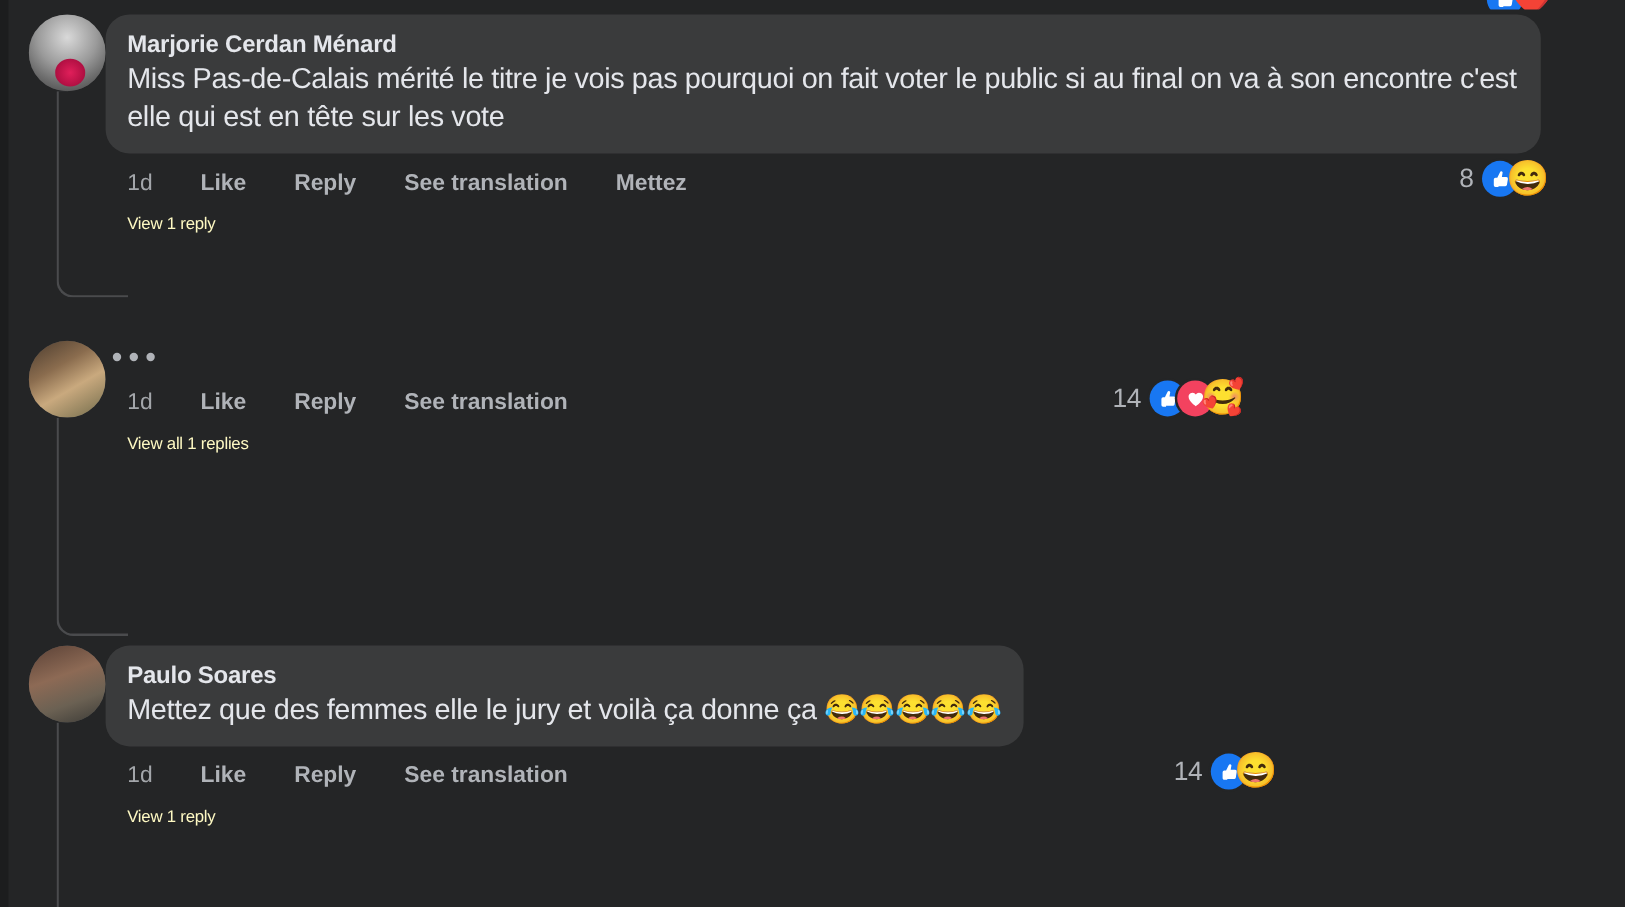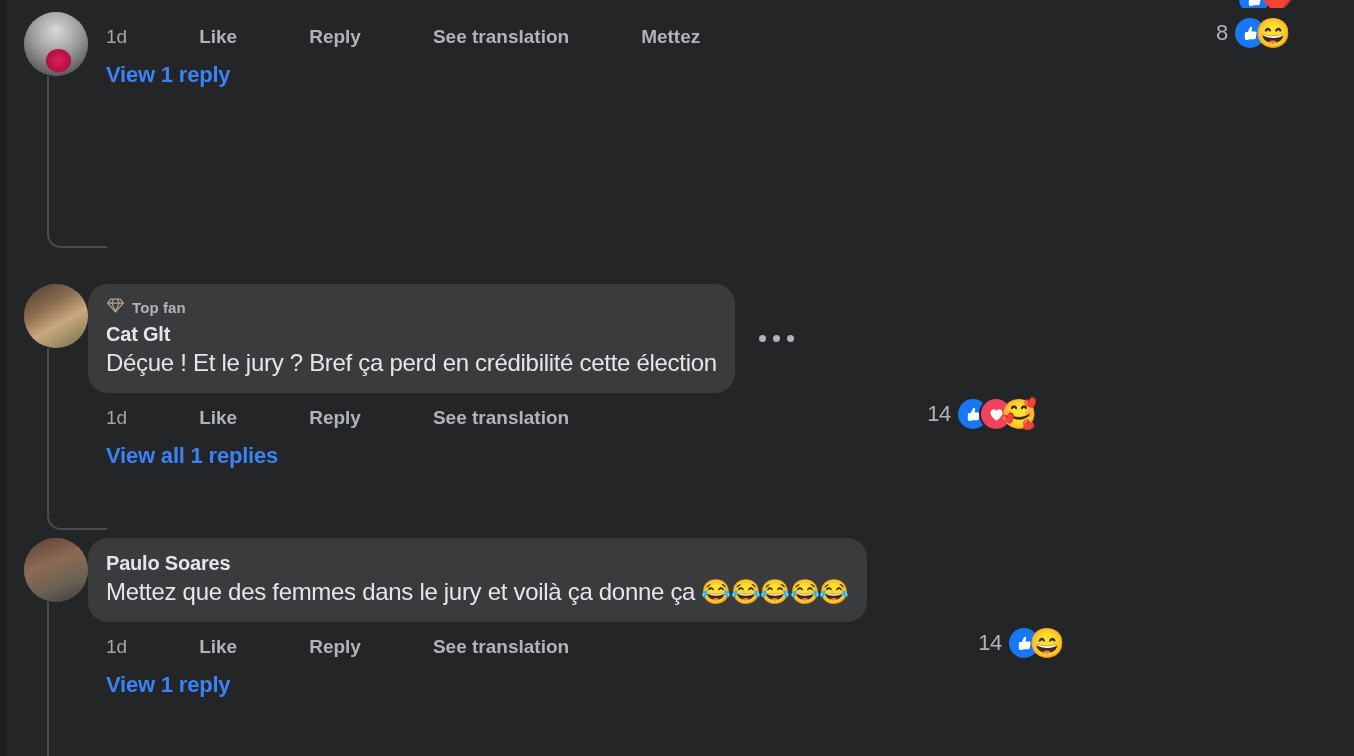--- a/index.html
+++ b/index.html
@@ -161,32 +161,32 @@
     display: block;
     width: 7px;
     height: 7px;
     border-radius: 50%;
     background: #b0b3b8;
   }
 
   .actions {
     display: flex;
     align-items: center;
-    gap: 24px;
+    gap: 40px;
     padding: 14px 0 0 18px;
     position: relative;
   }
   .act {
     font-size: 19px;
     color: #b0b3b8;
     cursor: pointer;
     white-space: nowrap;
   }
   .act.ts { font-weight: normal; color: #a3a6aa; }
-  .act.strong { font-weight: bold; color: #b0b3b8; margin-left: 48px; }
+  .act.strong { font-weight: bold; color: #b0b3b8; }
 
   .reactions {
     position: absolute;
     display: flex;
     align-items: center;
     gap: 7px;
     cursor: pointer;
   }
   .reactions .count {
     font-size: 22px;
@@ -204,23 +204,23 @@
     box-shadow: 0 0 0 2px #242526;
     position: relative;
   }
   .pill + .pill { margin-left: -7px; }
   .pill.like { background: #1877f2; }
   .pill.love { background: #f3425f; }
   .pill.emo  { background: transparent; box-shadow: none; }
   .pill.emo span { font-size: 29px; line-height: 1; }
 
   .view-replies {
-    font-size: 22px;
-    color: #3b82f6;
-    font-weight: bold;
+    font-size: 14px;
+    color: #fef9c3;
+    font-weight: normal;
     letter-spacing: -.2px;
     padding: 14px 0 0 18px;
     cursor: pointer;
     display: inline-block;
   }
 </style>
 </head>
 <body>
 
 <div class="edge-gutter">
@@ -243,21 +243,26 @@
 </div>
 
 <div class="thread" id="thread">
     <div class="comment-block" style="position: absolute; left: 0px; top: 12px; width: 1354px;">
       <div class="avatar-col">
         <div class="avatar">
           <div style="position:absolute;inset:0;background:radial-gradient(circle at 50% 30%,#d9d9d9 0%,#9a9a9a 45%,#6d6d6d 70%,#3d3d3d 100%);"></div>
           <div style="position:absolute;left:34%;top:58%;width:40%;height:36%;border-radius:50%;background:radial-gradient(circle,#e01f5a 0%,#b00f42 70%);"></div>
         </div>
       </div>
-      <div class="body-col"><div class="actions">
+      <div class="body-col"><div class="bubble-row">
+          <div class="bubble">
+            <div class="author">Marjorie Cerdan Ménard</div>
+            <div class="text">Miss Pas-de-Calais mérité le titre je vois pas pourquoi on fait voter le public si au final on va à son encontre c'est elle qui est en tête sur les vote</div>
+          </div>
+        </div><div class="actions">
           <span class="act ts">1d</span>
           <span class="act strong">Like</span>
           <span class="act strong">Reply</span>
           <span class="act strong">See translation</span>
           <span class="act strong">Mettez</span>
           <div class="reactions" style="right:66px; top:6px;">
             <span class="count">8</span>
             <span class="pills">
               <div class="pill like">
                 <svg width="17" height="17" viewBox="0 0 24 24" fill="#fff" aria-hidden="true">
@@ -272,32 +277,20 @@
         </div><div class="view-replies">View 1 reply</div></div>
       <div class="connector" style="height: 170px;"></div>
     </div>
     <div class="comment-block" style="position: absolute; left: 0px; top: 284px; width: 1354px;">
       <div class="avatar-col">
         <div class="avatar">
           <div style="position:absolute;inset:0;background:linear-gradient(150deg,#4a3b2e 0%,#8a6c4e 35%,#c9a97e 60%,#6f6a4a 100%);"></div>
         </div>
       </div>
       <div class="body-col"><div class="bubble-row">
-          <div class="bubble">
-            <div class="badge-row">
-              <span class="badge-icon"><svg width="19" height="19" viewBox="0 0 24 24" fill="none" stroke="#b5a58d" stroke-width="1.6" stroke-linejoin="round">
-                  <path d="M6 4h12l4 5-10 11L2 9z"></path>
-                  <path d="M2 9h20"></path>
-                  <path d="M9.5 4 7.5 9l4.5 11 4.5-11-2-5"></path>
-                </svg></span>
-              <span class="badge-label">Top fan</span>
-            </div>
-            <div class="author">Cat Glt</div>
-            <div class="text">Déçue ! Et le jury ? Bref ça perd en crédibilité cette élection</div>
-          </div>
           <div class="more-dots">
             <i></i>
             <i></i>
             <i></i>
           </div>
         </div><div class="actions">
           <span class="act ts">1d</span>
           <span class="act strong">Like</span>
           <span class="act strong">Reply</span>
           <span class="act strong">See translation</span>
@@ -324,21 +317,21 @@
     </div>
     <div class="comment-block" style="position: absolute; left: 0px; top: 538px; width: 1244px;">
       <div class="avatar-col">
         <div class="avatar">
           <div style="position:absolute;inset:0;background:linear-gradient(160deg,#5a4136 0%,#8d6a55 40%,#6b6153 70%,#3b3a36 100%);"></div>
         </div>
       </div>
       <div class="body-col"><div class="bubble-row">
           <div class="bubble">
             <div class="author">Paulo Soares</div>
-            <div class="text">Mettez que des femmes dans le jury et voilà ça donne ça 😂😂😂😂😂</div>
+            <div class="text">Mettez que des femmes elle le jury et voilà ça donne ça 😂😂😂😂😂</div>
           </div>
         </div><div class="actions">
           <span class="act ts">1d</span>
           <span class="act strong">Like</span>
           <span class="act strong">Reply</span>
           <span class="act strong">See translation</span>
           <div class="reactions" style="right:182px; top:6px;">
             <span class="count">14</span>
             <span class="pills">
               <div class="pill like">

